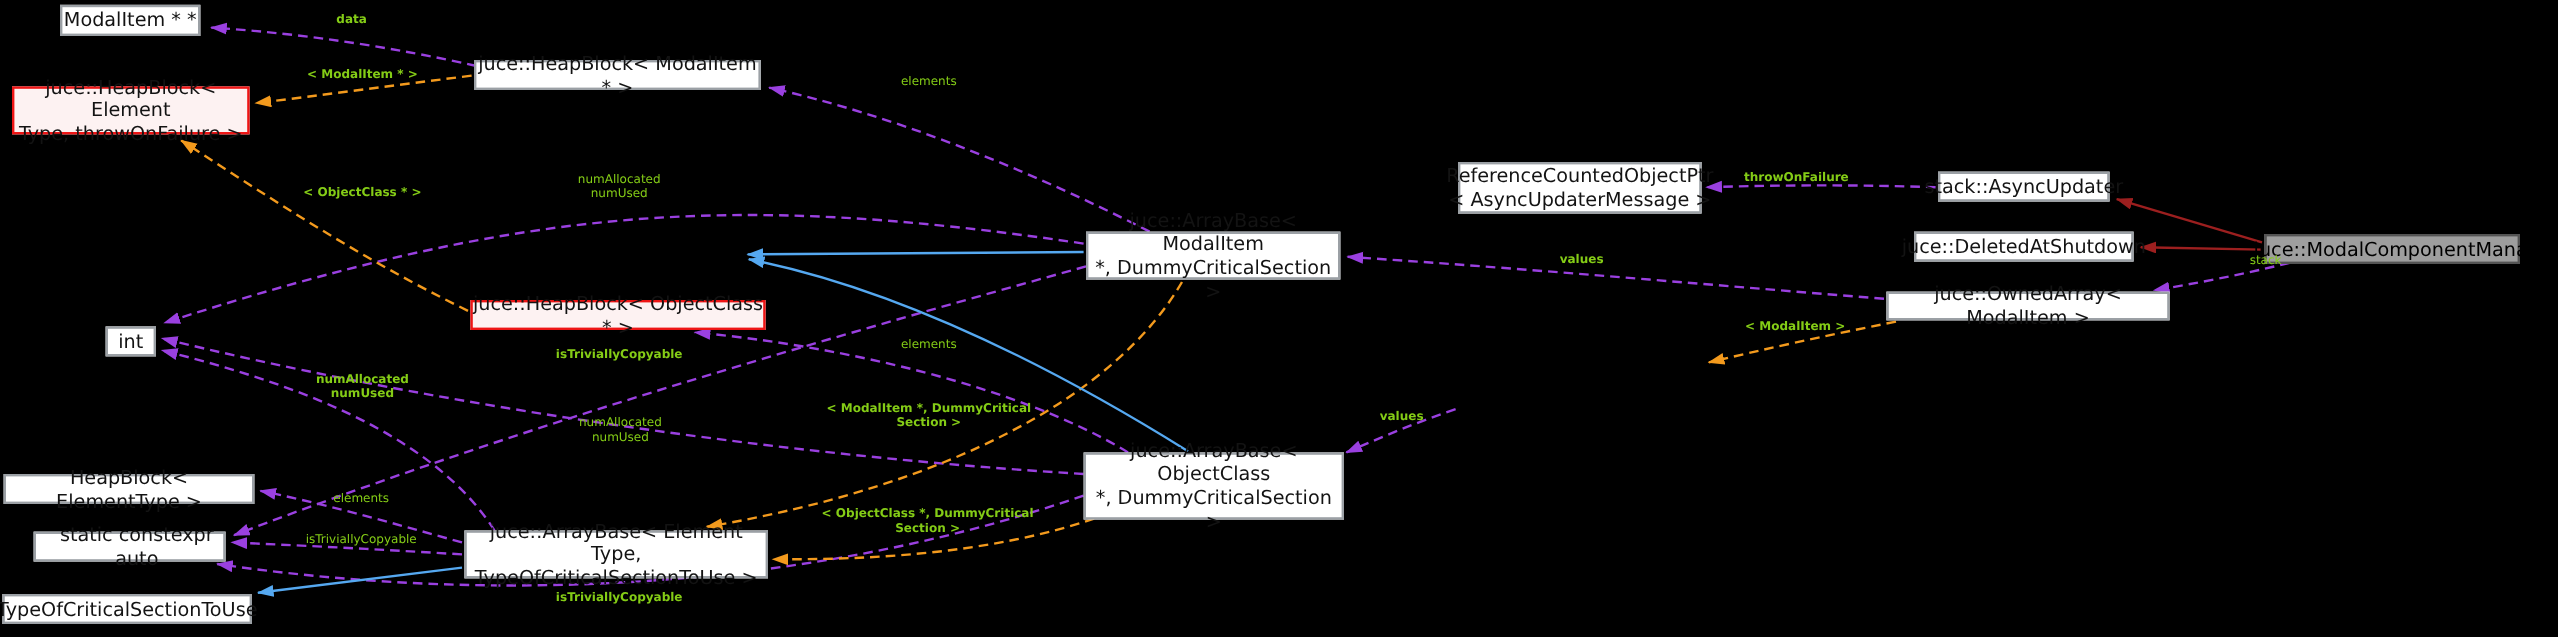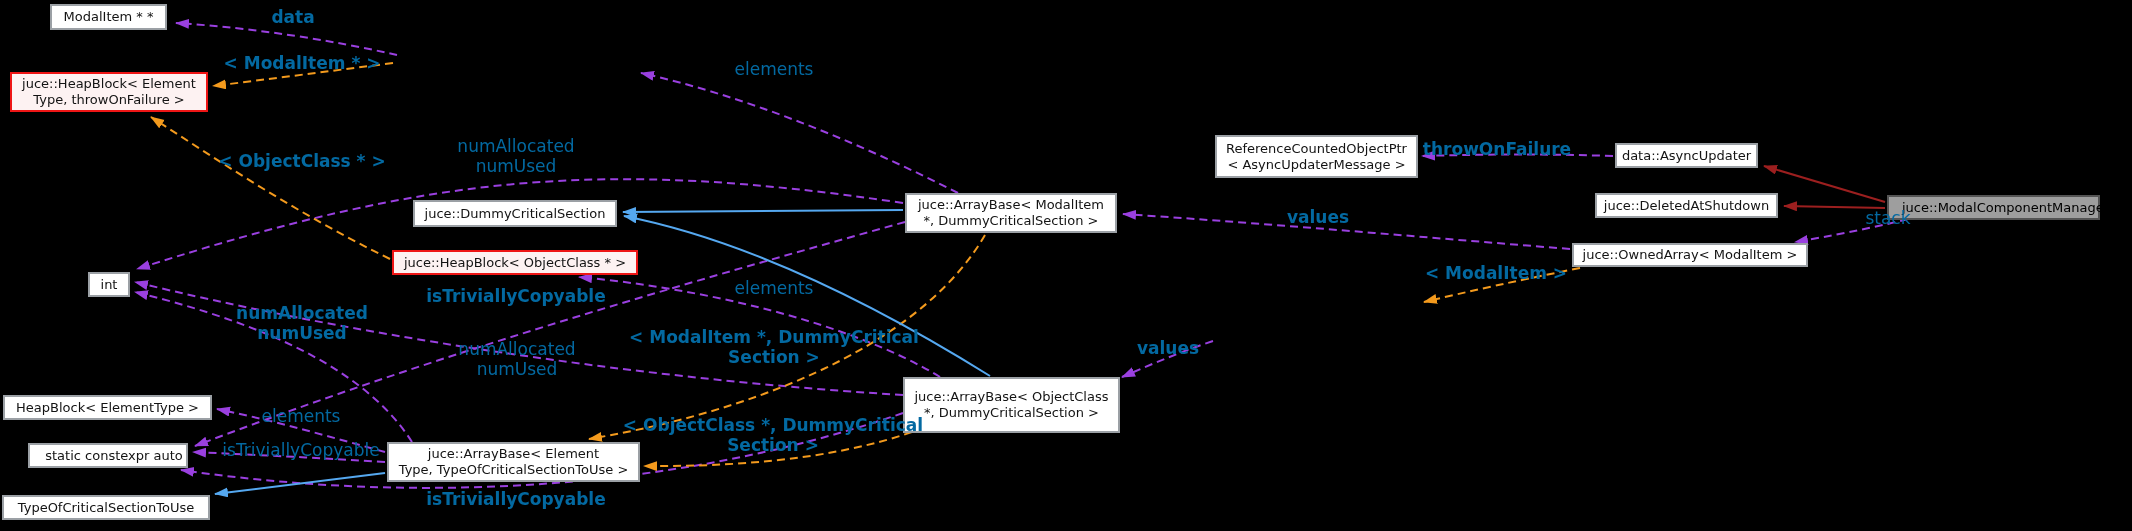--- a/index.html
+++ b/index.html
@@ -21,39 +21,39 @@
   .node {
     position: absolute;
     box-sizing: border-box;
     display: flex;
     align-items: center;
     justify-content: center;
     text-align: center;
     background: #ffffff;
     border: 2px solid #9ba0a5;
     color: #131313;
-    font-size: 13px;
+    font-size: 16px;
     line-height: 1.22;
     white-space: pre-line;
     cursor: pointer;
   }
   .node.red {
     border-color: #ee1515;
     background: #fdf2f2;
   }
   .node.grey {
     background: #9e9e9e;
     border-color: #545454;
     color: #000000;
   }
   .edge-label {
     position: absolute;
     transform: translate(-50%, -50%);
-    color: #0369a1;
-    font-size: 17px;
+    color: #84cc16;
+    font-size: 10px;
     line-height: 1.18;
     text-align: center;
     white-space: pre-line;
     pointer-events: none;
   }
   .edge-label.bold { font-weight: bold; }
 </style>
 </head>
 <body>
 
@@ -94,35 +94,35 @@
       <path d="M 1580 268 C 1520 280, 1470 291, 1424 302" fill="none" stroke="#f39a1d" stroke-width="2" stroke-dasharray="8,5" marker-end="url(#arrow-template)"></path>
       <path d="M 903 210 L 623 212" fill="none" stroke="#55a8f0" stroke-width="2" marker-end="url(#arrow-public)"></path>
       <path d="M 990 376 C 860 295, 735 238, 624 216" fill="none" stroke="#55a8f0" stroke-width="2" marker-end="url(#arrow-public)"></path>
       <path d="M 385 473 L 215 494" fill="none" stroke="#55a8f0" stroke-width="2" marker-end="url(#arrow-public)"></path>
       <path d="M 1885 202 L 1764 166" fill="none" stroke="#9c1f1f" stroke-width="2" marker-end="url(#arrow-private)"></path>
       <path d="M 1885 208 L 1784 206" fill="none" stroke="#9c1f1f" stroke-width="2" marker-end="url(#arrow-private)"></path>
     </svg>
     <div class="node plain" style="left: 50px; top: 4px; width: 117px; height: 26px;">ModalItem * *</div>
     <div class="node red" style="left: 10px; top: 72px; width: 198px; height: 40px;">juce::HeapBlock&lt; Element
 Type, throwOnFailure &gt;</div>
-    <div class="node plain" style="left: 413px; top: 200px; width: 204px; height: 27px;">juce::DummyCriticalSection</div>
+    <div class="node plain" style="left: 395px; top: 50px; width: 239px; height: 25px;">juce::HeapBlock&lt; ModalItem * &gt;</div>
     <div class="node red" style="left: 392px; top: 250px; width: 246px; height: 25px;">juce::HeapBlock&lt; ObjectClass * &gt;</div>
     <div class="node plain" style="left: 88px; top: 272px; width: 42px; height: 25px;">int</div>
     <div class="node plain" style="left: 3px; top: 395px; width: 209px; height: 25px;">HeapBlock&lt; ElementType &gt;</div>
     <div class="node plain" style="left: 28px; top: 443px; width: 160px; height: 25px; padding-left: 12px;">static constexpr auto</div>
     <div class="node plain" style="left: 2px; top: 495px; width: 208px; height: 25px;">TypeOfCriticalSectionToUse</div>
     <div class="node plain" style="left: 387px; top: 442px; width: 253px; height: 40px;">juce::ArrayBase&lt; Element
 Type, TypeOfCriticalSectionToUse &gt;</div>
     <div class="node plain" style="left: 905px; top: 193px; width: 212px; height: 40px;">juce::ArrayBase&lt; ModalItem
 *, DummyCriticalSection &gt;</div>
     <div class="node plain" style="left: 903px; top: 377px; width: 217px; height: 56px;">juce::ArrayBase&lt; ObjectClass
 *, DummyCriticalSection &gt;</div>
     <div class="node plain" style="left: 1215px; top: 135px; width: 203px; height: 43px;">ReferenceCountedObjectPtr
 &lt; AsyncUpdaterMessage &gt;</div>
-    <div class="node plain" style="left: 1615px; top: 143px; width: 143px; height: 25px;">data::AsyncUpdater</div>
+    <div class="node plain" style="left: 1615px; top: 143px; width: 143px; height: 25px;">stack::AsyncUpdater</div>
     <div class="node plain" style="left: 1595px; top: 193px; width: 183px; height: 25px;">juce::DeletedAtShutdown</div>
     <div class="node grey" style="left: 1887px; top: 195px; width: 213px; height: 25px; padding-left: 24px;">juce::ModalComponentManager</div>
     <div class="node plain" style="left: 1572px; top: 243px; width: 236px; height: 24px;">juce::OwnedArray&lt; ModalItem &gt;</div>
     <div class="edge-label bold" style="left: 293px; top: 17px;">data</div>
     <div class="edge-label bold" style="left: 302px; top: 63px;">&lt; ModalItem * &gt;</div>
     <div class="edge-label" style="left: 774px; top: 69px;">elements</div>
     <div class="edge-label bold" style="left: 302px; top: 161px;">&lt; ObjectClass * &gt;</div>
     <div class="edge-label" style="left: 516px; top: 156px;">numAllocated
 numUsed</div>
     <div class="edge-label bold" style="left: 1497px; top: 149px;">throwOnFailure</div>

